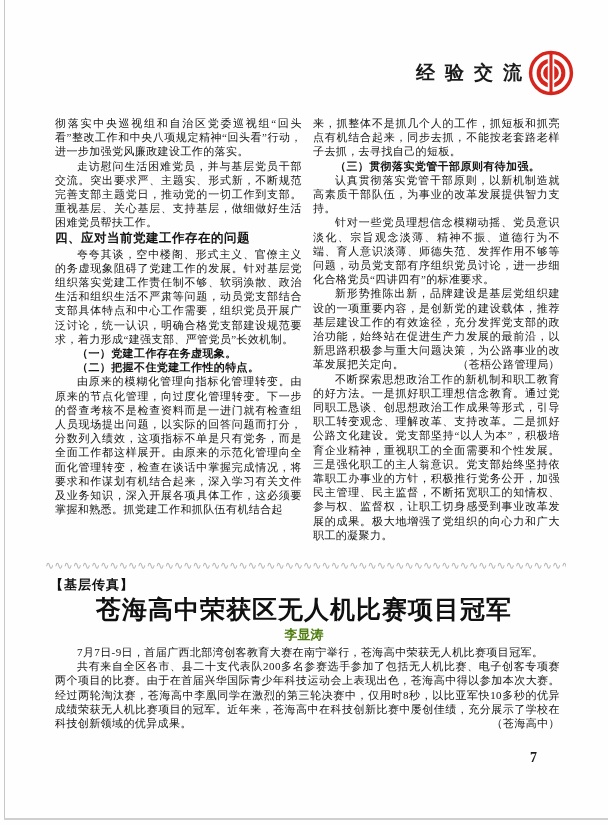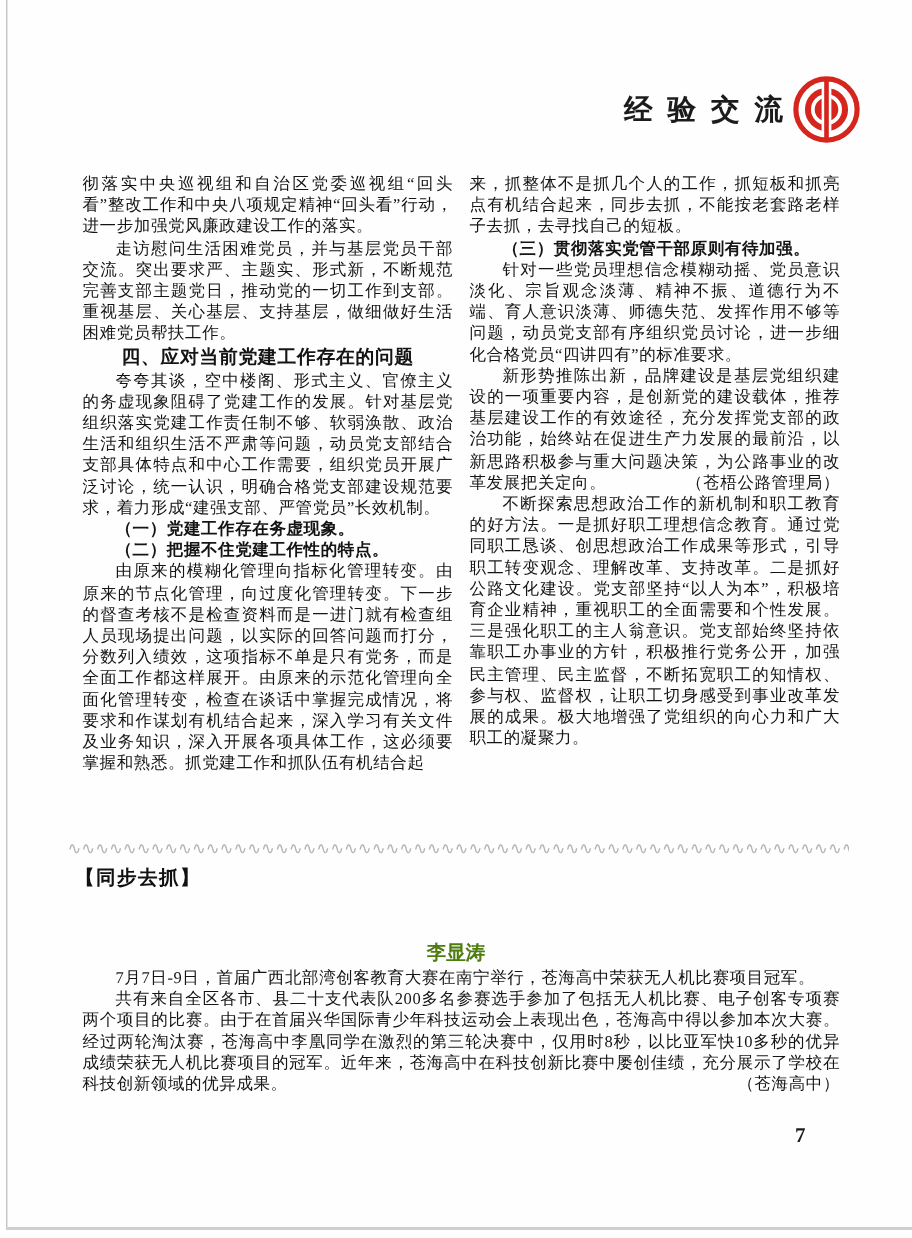--- a/index.html
+++ b/index.html
@@ -40,21 +40,21 @@
   }
   .col { width: 247px; }
   .para {
     margin: 0; font-size: 11px; line-height: 14.2px;
     text-align: justify; text-indent: 2em; color: #141414;
     letter-spacing: 0.4px;
   }
   .para-cont { text-indent: 0; }
   .para-sub { font-weight: bold; }
   .para-sec {
-    text-indent: 0; text-align: center; font-weight: bold;
+    text-indent: 0; font-weight: bold;
     font-family: "Liberation Sans", "DejaVu Sans", sans-serif;
     font-size: 12.5px; line-height: 15px; letter-spacing: 0.5px;
     margin: 1px 0;
   }
   .attrib { float: right; }
 
   
   .divider {
     position: absolute; top: 560px; left: 45px; right: 42px;
     height: 13px; overflow: hidden; white-space: nowrap;
@@ -117,29 +117,31 @@
         <p class="para para-sec"><span>四、应对当前党建工作存在的问题</span><span class="attrib"></span></p>
         <p class="para para-body"><span>夸夸其谈，空中楼阁、形式主义、官僚主义的务虚现象阻碍了党建工作的发展。针对基层党组织落实党建工作责任制不够、软弱涣散、政治生活和组织生活不严肃等问题，动员党支部结合支部具体特点和中心工作需要，组织党员开展广泛讨论，统一认识，明确合格党支部建设规范要求，着力形成“建强支部、严管党员”长效机制。</span><span class="attrib"></span></p>
         <p class="para para-sub"><span>（一）党建工作存在务虚现象。</span><span class="attrib"></span></p>
         <p class="para para-sub"><span>（二）把握不住党建工作性的特点。</span><span class="attrib"></span></p>
         <p class="para para-body"><span>由原来的模糊化管理向指标化管理转变。由原来的节点化管理，向过度化管理转变。下一步的督查考核不是检查资料而是一进门就有检查组人员现场提出问题，以实际的回答问题而打分，分数列入绩效，这项指标不单是只有党务，而是全面工作都这样展开。由原来的示范化管理向全面化管理转变，检查在谈话中掌握完成情况，将要求和作谋划有机结合起来，深入学习有关文件及业务知识，深入开展各项具体工作，这必须要掌握和熟悉。抓党建工作和抓队伍有机结合起</span><span class="attrib"></span></p>
       </div>
     <div class="col">
 
     <p class="para para-cont"><span>来，抓整体不是抓几个人的工作，抓短板和抓亮点有机结合起来，同步去抓，不能按老套路老样子去抓，去寻找自己的短板。</span><span class="attrib"></span></p>
         <p class="para para-sub"><span>（三）贯彻落实党管干部原则有待加强。</span><span class="attrib"></span></p>
+        <p class="para para-body"><span>认真贯彻落实党管干部原则，以新机制造就高素质干部队伍，为事业的改革发展提供智力支持。</span><span class="attrib"></span></p>
         <p class="para para-body"><span>针对一些党员理想信念模糊动摇、党员意识淡化、宗旨观念淡薄、精神不振、道德行为不端、育人意识淡薄、师德失范、发挥作用不够等问题，动员党支部有序组织党员讨论，进一步细化合格党员“四讲四有”的标准要求。</span><span class="attrib"></span></p>
         <p class="para para-body"><span>新形势推陈出新，品牌建设是基层党组织建设的一项重要内容，是创新党的建设载体，推荐基层建设工作的有效途径，充分发挥党支部的政治功能，始终站在促进生产力发展的最前沿，以新思路积极参与重大问题决策，为公路事业的改革发展把关定向。</span><span class="attrib">（苍梧公路管理局）</span></p>
         <p class="para para-body"><span>不断探索思想政治工作的新机制和职工教育的好方法。一是抓好职工理想信念教育。通过党同职工恳谈、创思想政治工作成果等形式，引导职工转变观念、理解改革、支持改革。二是抓好公路文化建设。党支部坚持“以人为本”，积极培育企业精神，重视职工的全面需要和个性发展。三是强化职工的主人翁意识。党支部始终坚持依靠职工办事业的方针，积极推行党务公开，加强民主管理、民主监督，不断拓宽职工的知情权、参与权、监督权，让职工切身感受到事业改革发展的成果。极大地增强了党组织的向心力和广大职工的凝聚力。</span><span class="attrib"></span></p>
       </div>
   </div>
 
   <div class="divider">∿∿∿∿∿∿∿∿∿∿∿∿∿∿∿∿∿∿∿∿∿∿∿∿∿∿∿∿∿∿∿∿∿∿∿∿∿∿∿∿∿∿∿∿∿∿∿∿∿∿∿∿∿∿∿∿∿∿∿∿∿∿∿∿∿∿∿∿∿∿∿∿∿∿∿∿∿∿∿∿</div>
 
-  <div class="section-tag">【同步去抓】</div>
+  <div class="section-tag">【基层传真】</div>
+  <div class="article2-title">苍海高中荣获区无人机比赛项目冠军</div>
   <div class="article2-author">李显涛</div>
 
   <div class="article2-body">
 
   <p class="para para-body"><span>7月7日-9日，首届广西北部湾创客教育大赛在南宁举行，苍海高中荣获无人机比赛项目冠军。</span><span class="attrib"></span></p>
       <p class="para para-body"><span>共有来自全区各市、县二十支代表队200多名参赛选手参加了包括无人机比赛、电子创客专项赛两个项目的比赛。由于在首届兴华国际青少年科技运动会上表现出色，苍海高中得以参加本次大赛。经过两轮淘汰赛，苍海高中李凰同学在激烈的第三轮决赛中，仅用时8秒，以比亚军快10多秒的优异成绩荣获无人机比赛项目的冠军。近年来，苍海高中在科技创新比赛中屡创佳绩，充分展示了学校在科技创新领域的优异成果。</span><span class="attrib">（苍海高中）</span></p>
     </div>
 
   <div class="page-number">7</div>
 </div>

